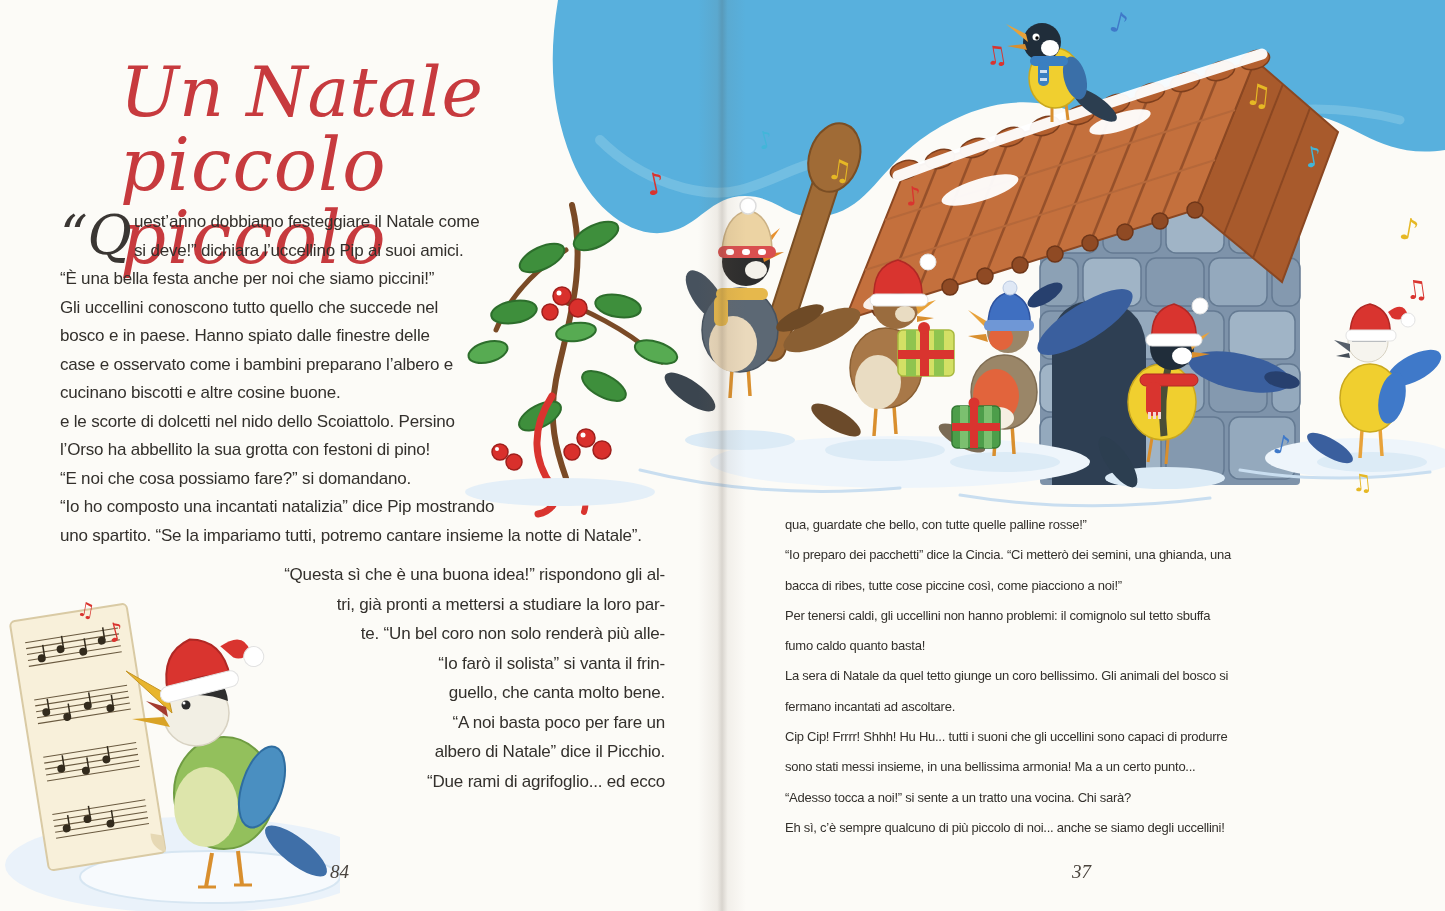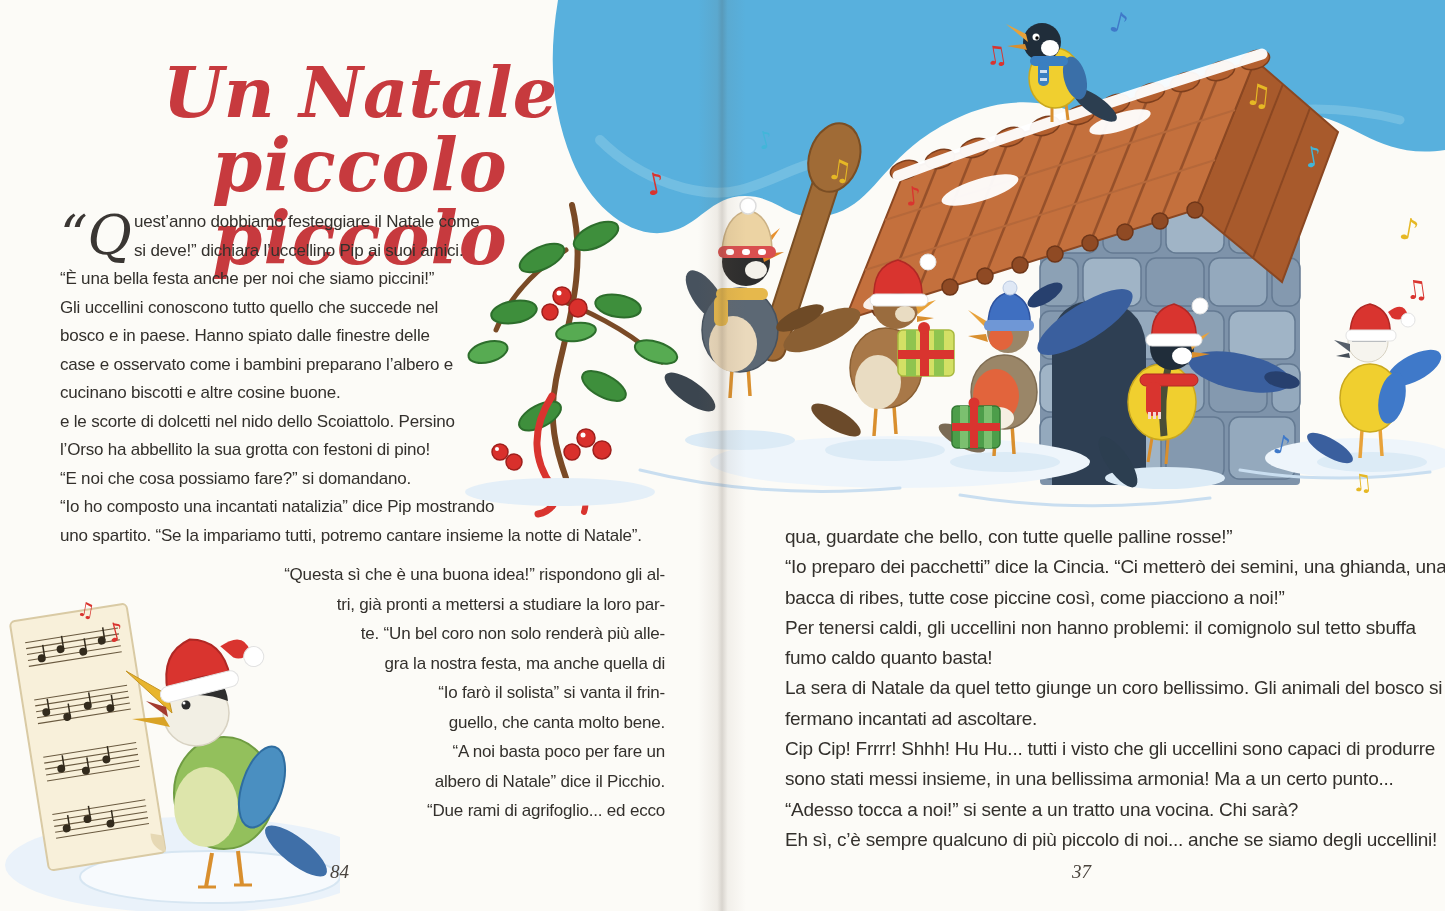--- a/index.html
+++ b/index.html
@@ -3,31 +3,31 @@
 <meta charset="utf-8">
 <style>
   html,body{margin:0;padding:0;}
   body{width:1445px;height:911px;overflow:hidden;background:#fbfaf5;font-family:"Liberation Sans",sans-serif;}
   .spread{position:relative;width:1445px;height:911px;background:#fcfbf7;}
   svg{position:absolute;z-index:0;}
   .illo-main{left:0;top:0;}
   .illo-corner{left:0;top:555px;}
   .fold{position:absolute;left:698px;top:0;width:48px;height:911px;z-index:5;pointer-events:none;
     background:linear-gradient(90deg,rgba(120,100,80,0) 0%,rgba(120,100,80,0.10) 40%,rgba(90,75,60,0.22) 50%,rgba(120,100,80,0.08) 62%,rgba(120,100,80,0) 100%);}
-  .title{position:absolute;left:120px;top:36px;width:480px;text-align:center;z-index:2;
-    color:#c73a3e;font-family:"DejaVu Serif",serif;font-style:italic;font-weight:bold;}
+  .title{position:absolute;left:120px;top:36px;width:480px;text-align:left;z-index:2;
+    color:#c73a3e;font-family:"DejaVu Serif",serif;font-style:italic;font-weight:normal;}
   .title .t1{display:block;font-size:70px;line-height:1.02;}
   .title .t2{display:block;font-size:72px;line-height:1.02;letter-spacing:1px;}
   .textblock{color:#33302c;z-index:2;position:absolute;}
   .line{white-space:nowrap;}
   .block1{left:60px;top:208px;width:650px;font-size:17px;line-height:28.5px;letter-spacing:-0.2px;}
   .dropcap{float:left;width:66px;height:56px;font-family:"DejaVu Serif",serif;font-style:italic;
     font-size:54px;line-height:56px;color:#3a3633;margin:0 8px 0 0;}
   .block2{left:60px;top:560px;width:605px;text-align:right;font-size:17px;line-height:29.5px;letter-spacing:-0.2px;}
-  .block3{left:785px;top:522px;width:656px;font-size:19px;line-height:30.3px;letter-spacing:-0.25px;}
+  .block3{left:785px;top:510px;width:656px;font-size:13px;line-height:30.3px;letter-spacing:-0.25px;}
   .pagenum{position:absolute;bottom:28px;z-index:2;font-family:"Liberation Serif",serif;font-style:italic;
     font-size:19px;color:#4a443e;}
   .pn-left{left:330px;} .pn-right{left:1072px;}
 </style>
 </head>
 <body>
 
 <div class="spread">
 
   <svg class="illo-main" width="1445" height="545" viewBox="0 0 1445 545">
@@ -423,39 +423,38 @@
         <div class="line">“Io ho composto una incantati natalizia” dice Pip mostrando</div>
         <div class="line">uno spartito. “Se la impariamo tutti, potremo cantare insieme la notte di Natale”.</div>
       </div>
   </div>
 
   <div class="textblock block2">
     <div>
         <div class="line">“Questa sì che è una buona idea!” rispondono gli al-</div>
         <div class="line">tri, già pronti a mettersi a studiare la loro par-</div>
         <div class="line">te. “Un bel coro non solo renderà più alle-</div>
-        <div class="line">gra la nostra festa, ma anche quella di</div>
         <div class="line">“Io farò il solista” si vanta il frin-</div>
         <div class="line">guello, che canta molto bene.</div>
         <div class="line">“A noi basta poco per fare un</div>
         <div class="line">albero di Natale” dice il Picchio.</div>
         <div class="line">“Due rami di agrifoglio... ed ecco</div>
       </div>
   </div>
 
   <div class="textblock block3">
     <div>
         <div class="line">qua, guardate che bello, con tutte quelle palline rosse!”</div>
         <div class="line">“Io preparo dei pacchetti” dice la Cincia. “Ci metterò dei semini, una ghianda, una</div>
         <div class="line">bacca di ribes, tutte cose piccine così, come piacciono a noi!”</div>
         <div class="line">Per tenersi caldi, gli uccellini non hanno problemi: il comignolo sul tetto sbuffa</div>
         <div class="line">fumo caldo quanto basta!</div>
         <div class="line">La sera di Natale da quel tetto giunge un coro bellissimo. Gli animali del bosco si</div>
         <div class="line">fermano incantati ad ascoltare.</div>
-        <div class="line">Cip Cip! Frrrr! Shhh! Hu Hu... tutti i visto che gli uccellini sono capaci di produrre</div>
+        <div class="line">Cip Cip! Frrrr! Shhh! Hu Hu... tutti i suoni che gli uccellini sono capaci di produrre</div>
         <div class="line">sono stati messi insieme, in una bellissima armonia! Ma a un certo punto...</div>
         <div class="line">“Adesso tocca a noi!” si sente a un tratto una vocina. Chi sarà?</div>
         <div class="line">Eh sì, c’è sempre qualcuno di più piccolo di noi... anche se siamo degli uccellini!</div>
       </div>
   </div>
 
   <div class="pagenum pn-left">84</div>
   <div class="pagenum pn-right">37</div>
 
   <div class="fold"></div>

